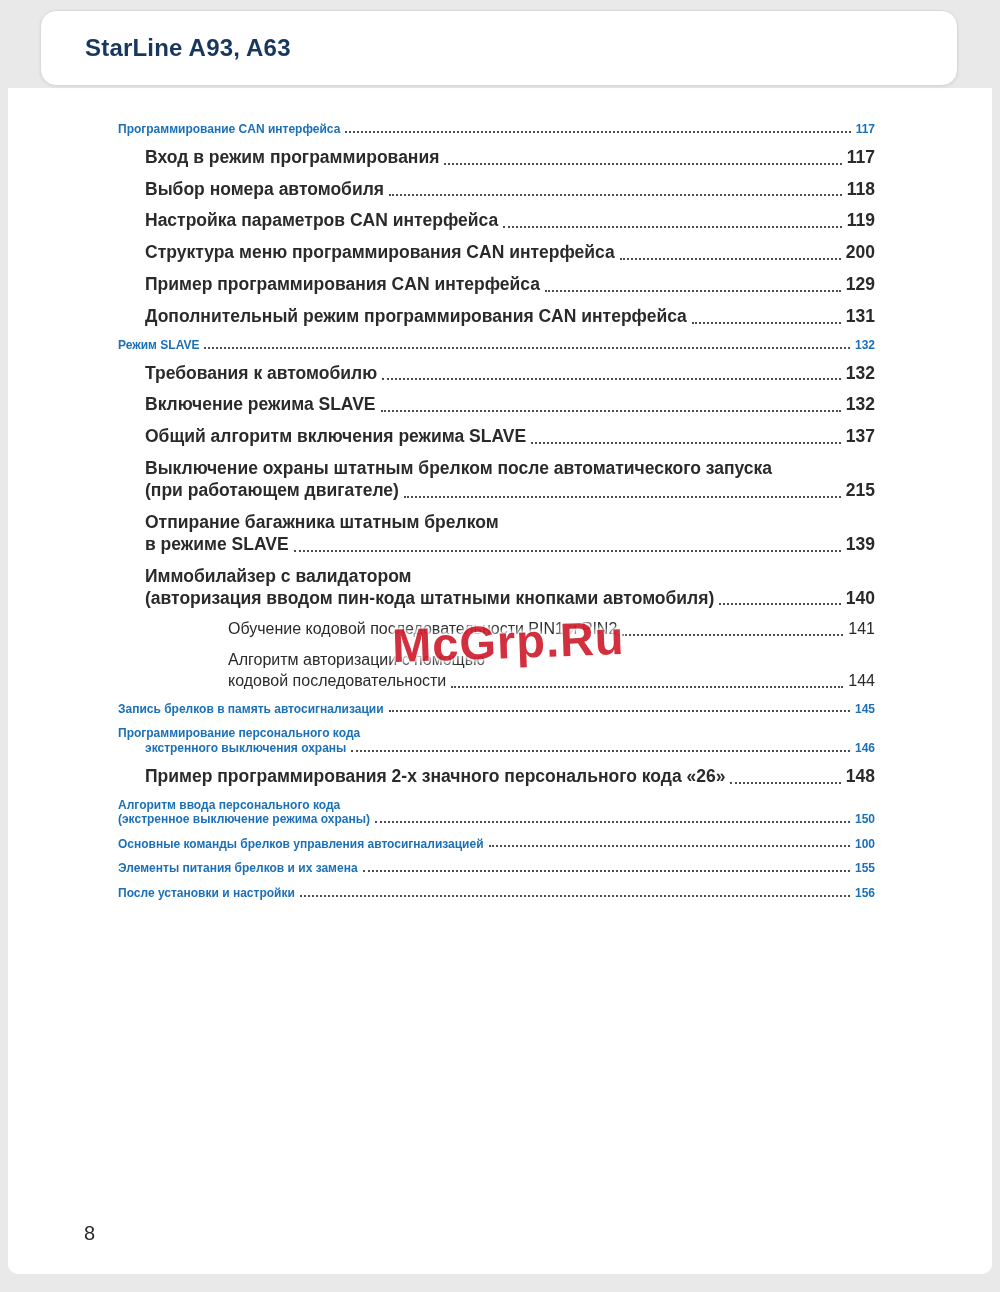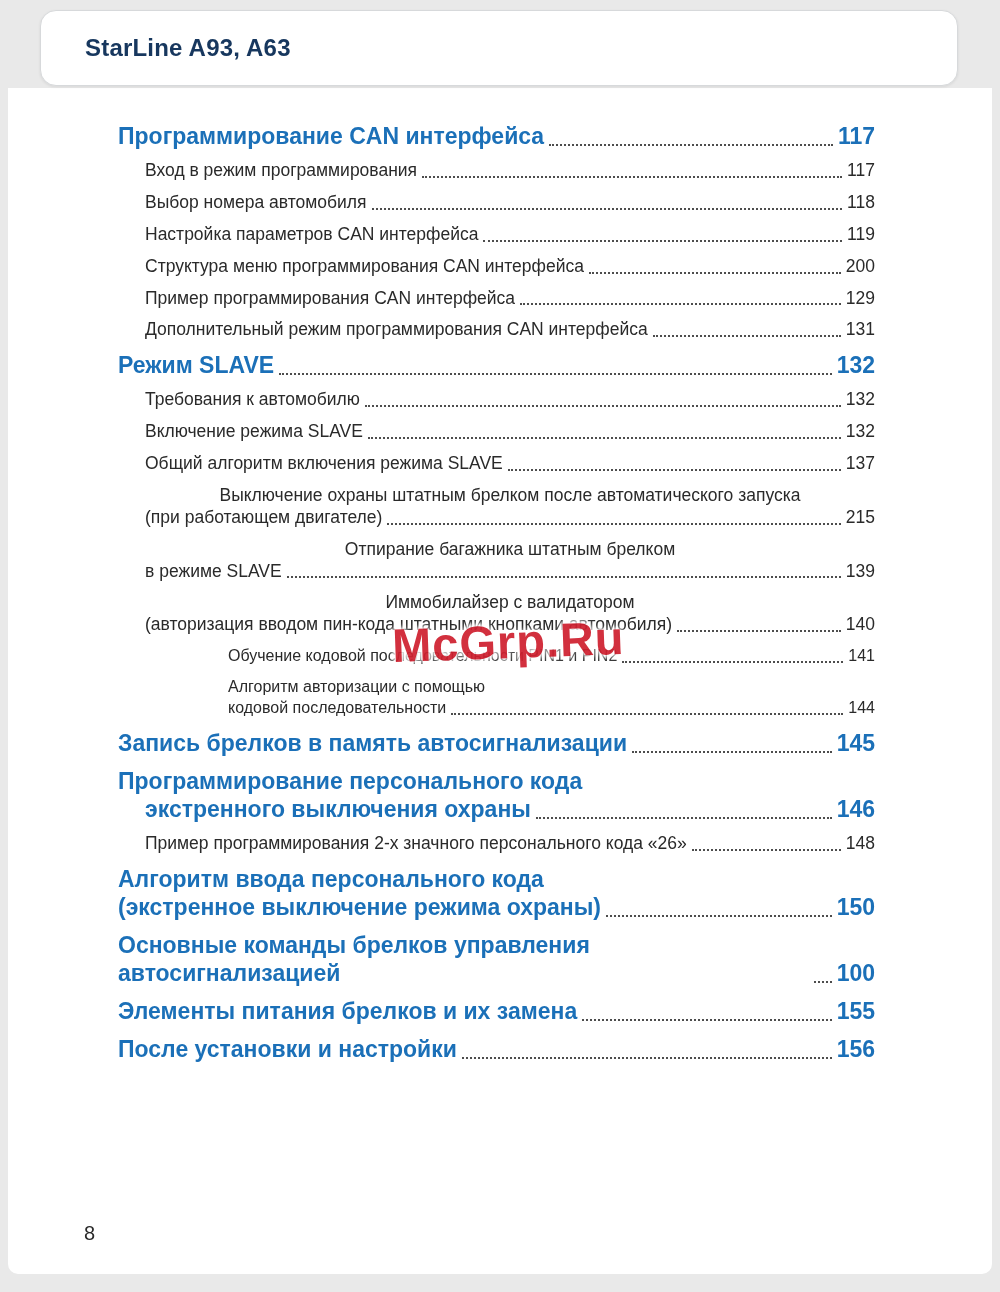--- a/index.html
+++ b/index.html
@@ -36,22 +36,22 @@
     letter-spacing: 0.2px;
   }
   .toc {
     position: absolute;
     left: 118px;
     top: 122px;
     width: 757px;
   }
   .entry { margin-bottom: 10px; }
   .entry.gap { margin-top: 2px; }
-  .entry.l0 { color: #1b70b8; font-weight: bold; font-size: 23px; }
-  .entry.l1 { color: #2a2a2a; font-weight: normal; font-size: 17.5px; margin-left: 27px; text-align: center; }
+  .entry.l0 { color: #1b70b8; font-weight: bold; font-size: 12px; }
+  .entry.l1 { color: #2a2a2a; font-weight: bold; font-size: 17.5px; margin-left: 27px; }
   .entry.l2 { color: #2a2a2a; font-weight: normal; font-size: 16px; margin-left: 110px; }
   .line { line-height: 1.22; }
   .entry.l1 .line { line-height: 1.25; }
   .entry.l2 .line { line-height: 1.3; }
   .lastline { display: flex; align-items: flex-end; }
   .entry.indent2 > .lastline { margin-left: 27px; }
   .leader {
     flex: 1;
     min-width: 18px;
     border-bottom: 2px dotted #4d4d4d;

